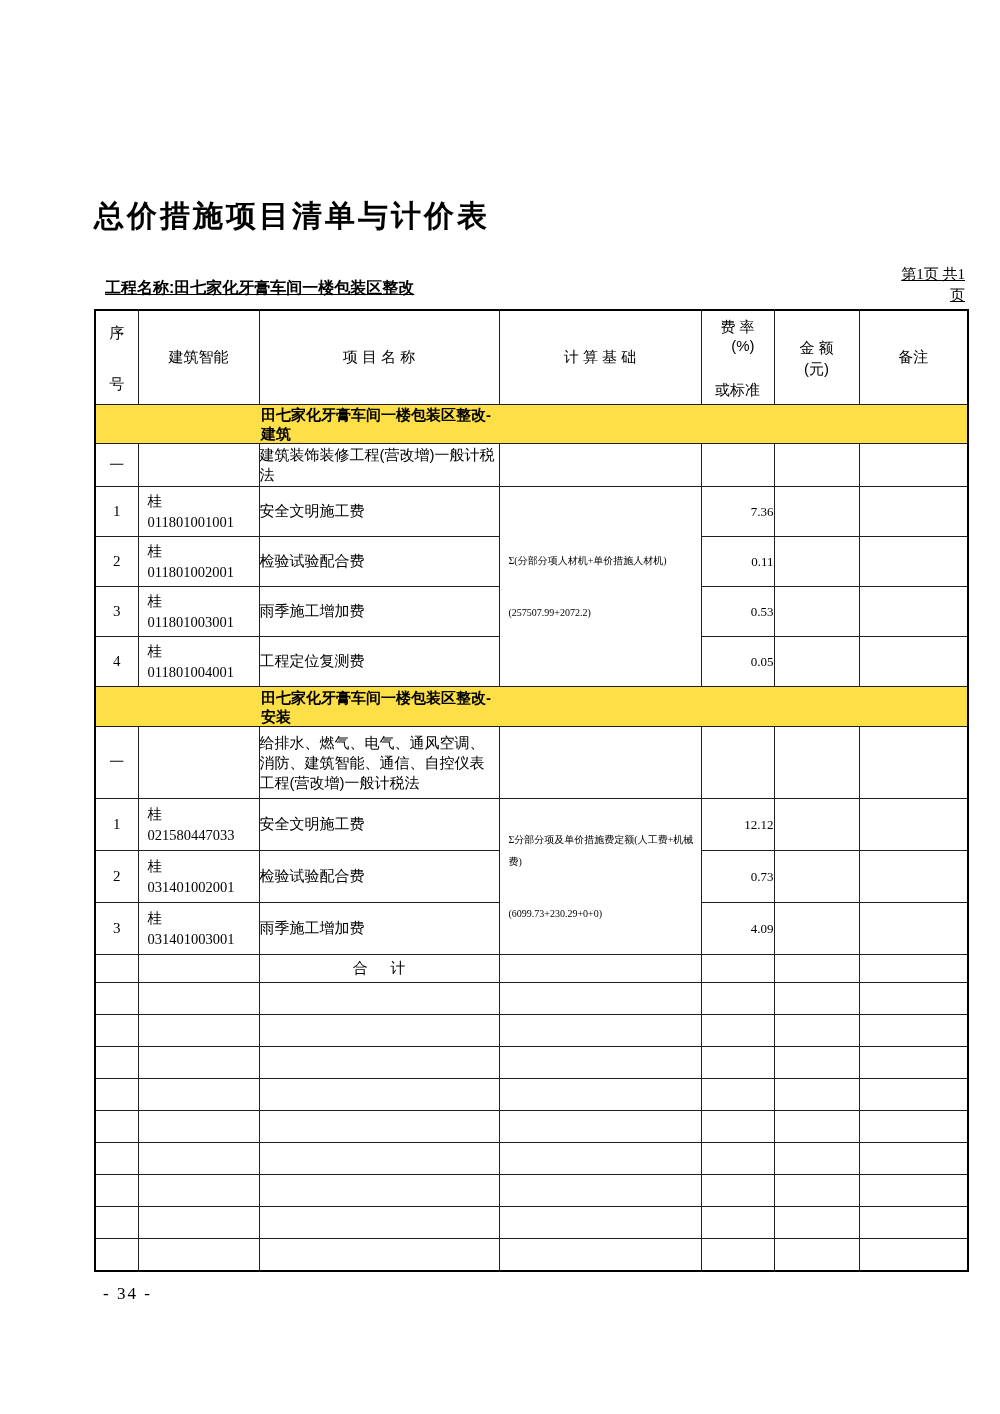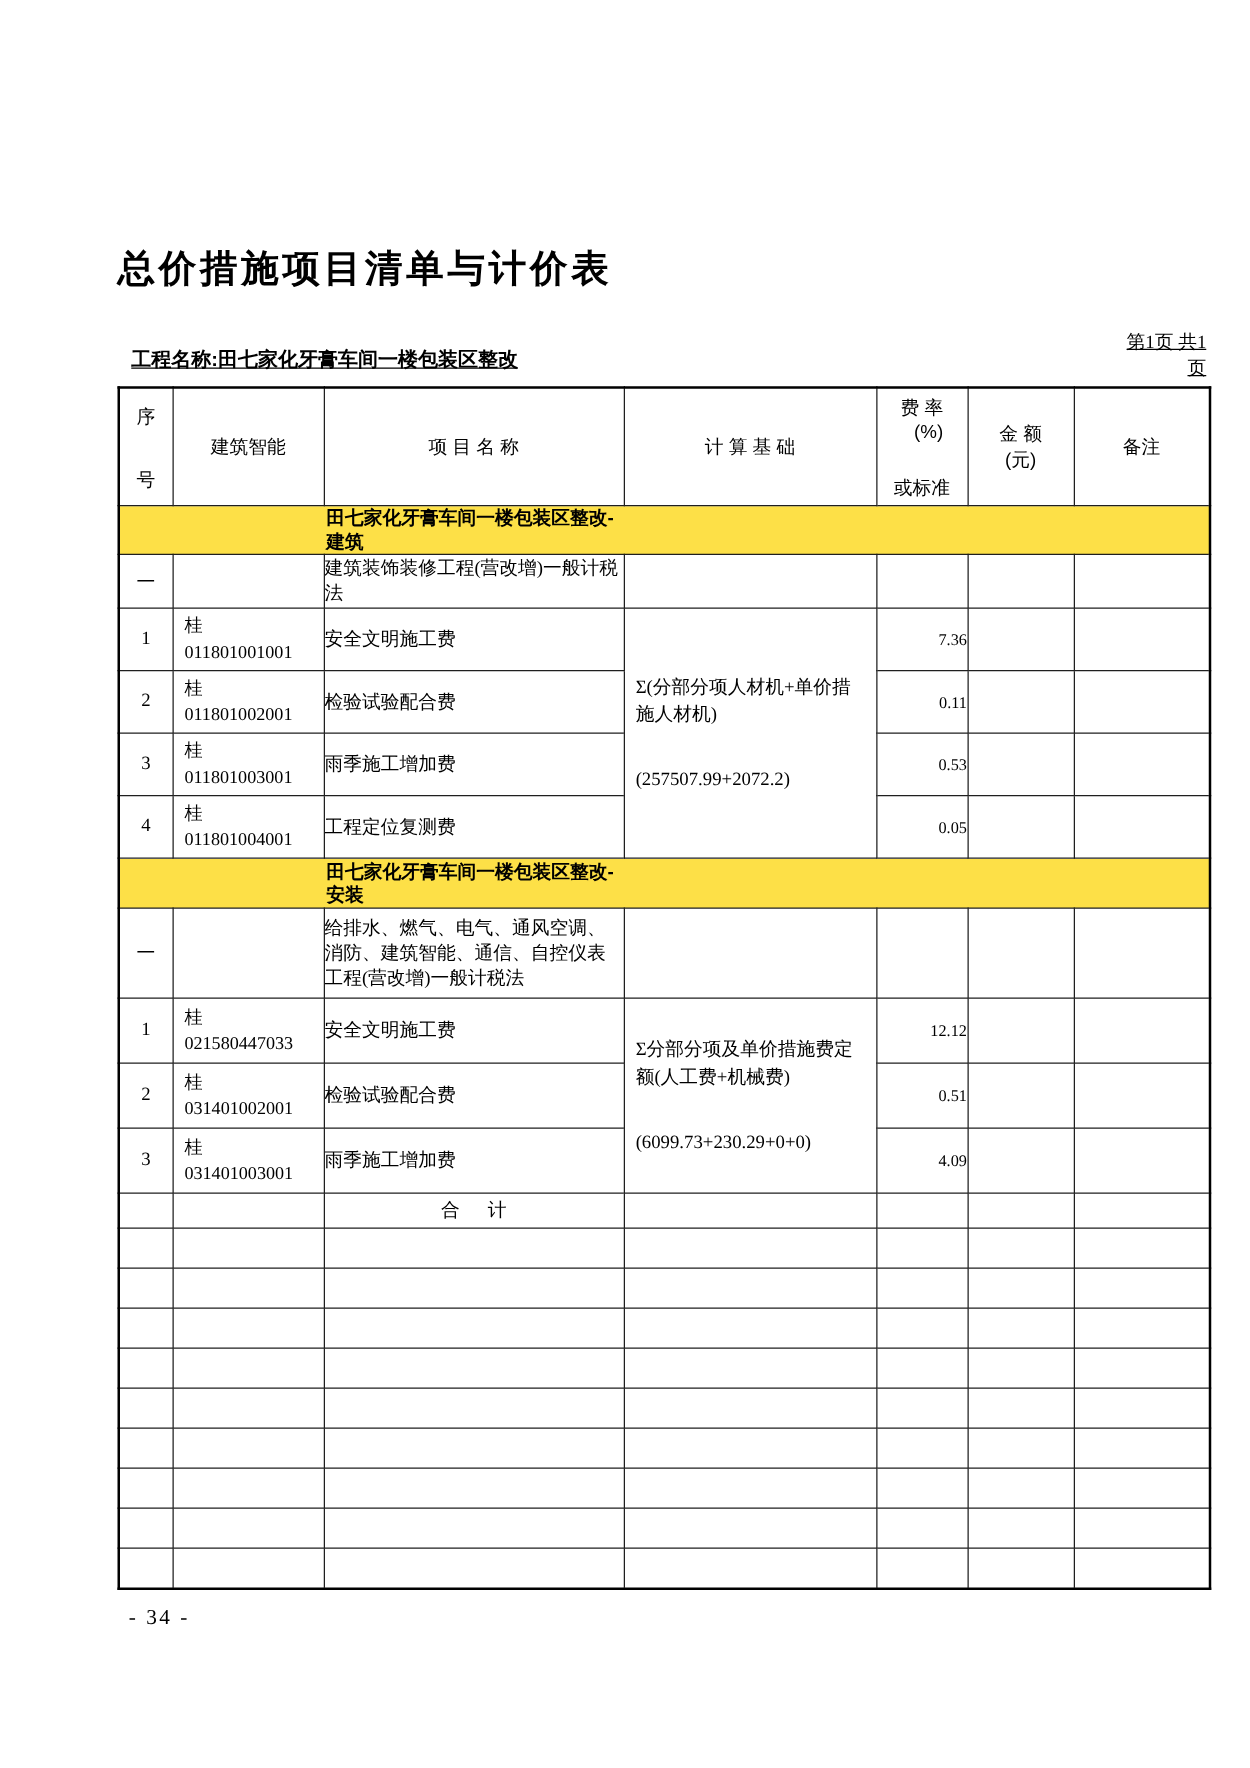--- a/index.html
+++ b/index.html
@@ -129,32 +129,32 @@
     padding-left: 9px;
     font-size: 14.5px;
     line-height: 21px;
   }
   .c-name {
     padding-left: 9px;
     padding-right: 4px;
     font-size: 15px;
   }
   .cat-name {
-    font-family: Liberation Serif, serif;
+    font-family: Liberation Sans, sans-serif;
     font-weight: bold;
     line-height: 20px;
   }
   .basis-inner {
     box-sizing: border-box;
     padding: 6px 6px 6px 9px;
     display: flex;
     flex-direction: column;
     justify-content: center;
     gap: 30px;
-    font-size: 15px;
+    font-size: 10px;
     line-height: 22px;
   }
   .c-rate {
     text-align: right;
     padding-right: 9px;
     font-size: 13px;
   }
   .total-cell {
     text-align: center;
     white-space: pre;
@@ -323,21 +323,21 @@
         <td></td>
         <td></td>
       </tr>
       <tr class="h-data2">
         <td class="c-seq">2</td>
         <td class="c-code">
           <div>桂</div>
           <div>031401002001</div>
         </td>
         <td class="c-name">检验试验配合费</td>
-        <td class="c-rate">0.51</td>
+        <td class="c-rate">0.73</td>
         <td></td>
         <td></td>
       </tr>
       <tr class="h-data2">
         <td class="c-seq">3</td>
         <td class="c-code">
           <div>桂</div>
           <div>031401003001</div>
         </td>
         <td class="c-name">雨季施工增加费</td>

